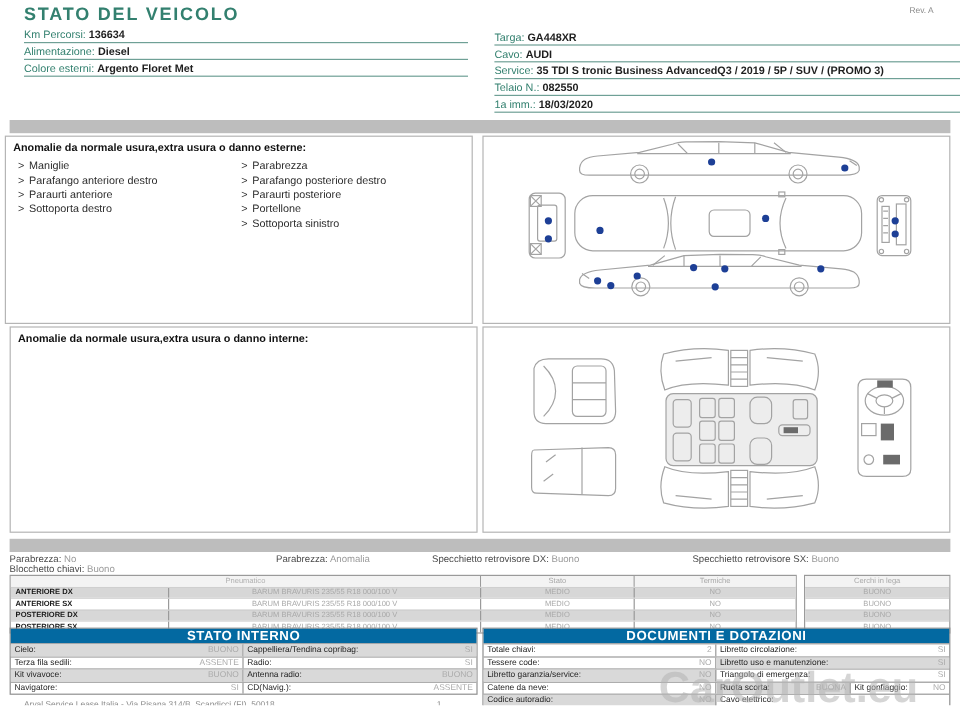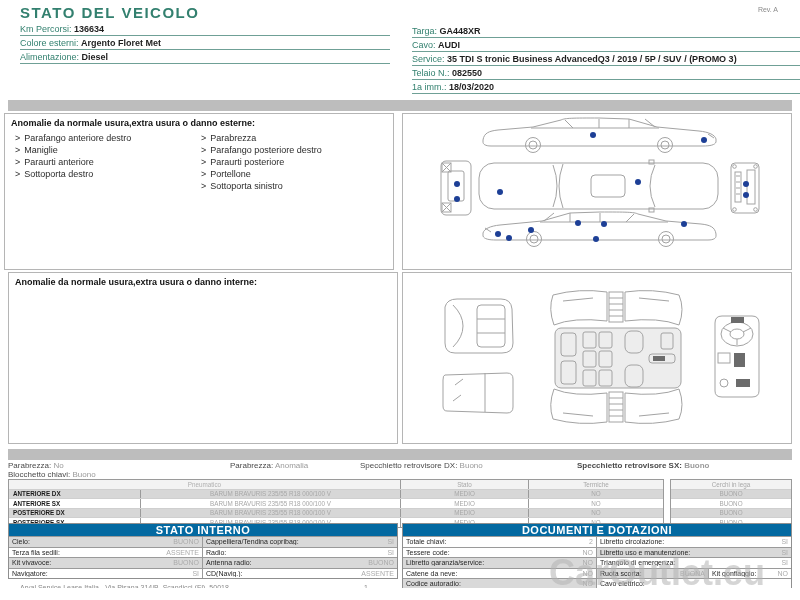--- a/index.html
+++ b/index.html
@@ -94,26 +94,26 @@
 
   <h1 class="title">STATO DEL VEICOLO</h1>
   <div class="rev">Rev. A</div>
 
   <div class="info-col info-left">
     <div class="info-row">
       <span class="lbl">Km Percorsi:</span>
       <span class="val">136634</span>
     </div>
     <div class="info-row">
+      <span class="lbl">Alimentazione:</span>
+      <span class="val">Diesel</span>
+    </div>
+    <div class="info-row">
       <span class="lbl">Colore esterni:</span>
       <span class="val">Argento Floret Met</span>
-    </div>
-    <div class="info-row">
-      <span class="lbl">Alimentazione:</span>
-      <span class="val">Diesel</span>
     </div>
   </div>
 
   <div class="info-col info-right">
     <div class="info-row">
       <span class="lbl">Targa:</span>
       <span class="val">GA448XR</span>
     </div>
     <div class="info-row">
       <span class="lbl">Cavo:</span>
@@ -132,22 +132,22 @@
       <span class="val">18/03/2020</span>
     </div>
   </div>
 
   <div class="band band1"></div>
 
   <div class="box box-ext-text">
     <div class="box-title">Anomalie da normale usura,extra usura o danno esterne:</div>
     <div class="damage-cols">
       <ul>
+        <li><span class="bullet">&gt;</span><span>Maniglie</span></li>
         <li><span class="bullet">&gt;</span><span>Parafango anteriore destro</span></li>
-        <li><span class="bullet">&gt;</span><span>Maniglie</span></li>
         <li><span class="bullet">&gt;</span><span>Paraurti anteriore</span></li>
         <li><span class="bullet">&gt;</span><span>Sottoporta destro</span></li>
       </ul>
       <ul>
         <li><span class="bullet">&gt;</span><span>Parabrezza</span></li>
         <li><span class="bullet">&gt;</span><span>Parafango posteriore destro</span></li>
         <li><span class="bullet">&gt;</span><span>Paraurti posteriore</span></li>
         <li><span class="bullet">&gt;</span><span>Portellone</span></li>
         <li><span class="bullet">&gt;</span><span>Sottoporta sinistro</span></li>
       </ul>
@@ -270,21 +270,21 @@
     <span class="val">No</span>
   </div>
   <div class="sum-item" style="left:230px;top:461px;">
     <span class="lbl">Parabrezza:</span>
     <span class="val">Anomalia</span>
   </div>
   <div class="sum-item" style="left:360px;top:461px;">
     <span class="lbl">Specchietto retrovisore DX:</span>
     <span class="val">Buono</span>
   </div>
-  <div class="sum-item" style="left:577px;top:461px;font-weight:bold;">
+  <div class="sum-item" style="left:577px;top:461px;">
     <span class="lbl">Specchietto retrovisore SX:</span>
     <span class="val">Buono</span>
   </div>
   <div class="sum-item" style="left:8px;top:470px;">
     <span class="lbl">Blocchetto chiavi:</span>
     <span class="val">Buono</span>
   </div>
 
   <div class="tyre-main">
     <div class="trow">

